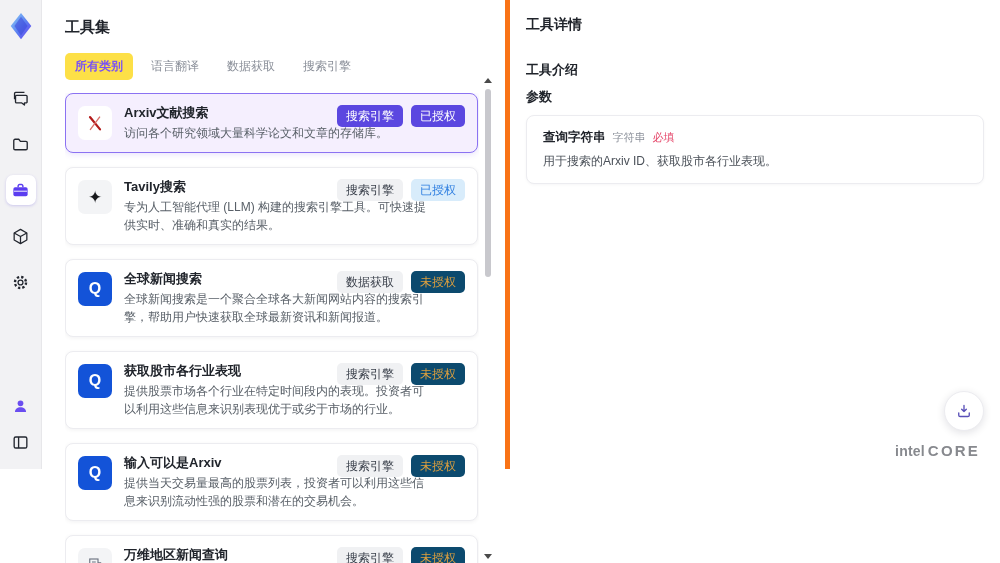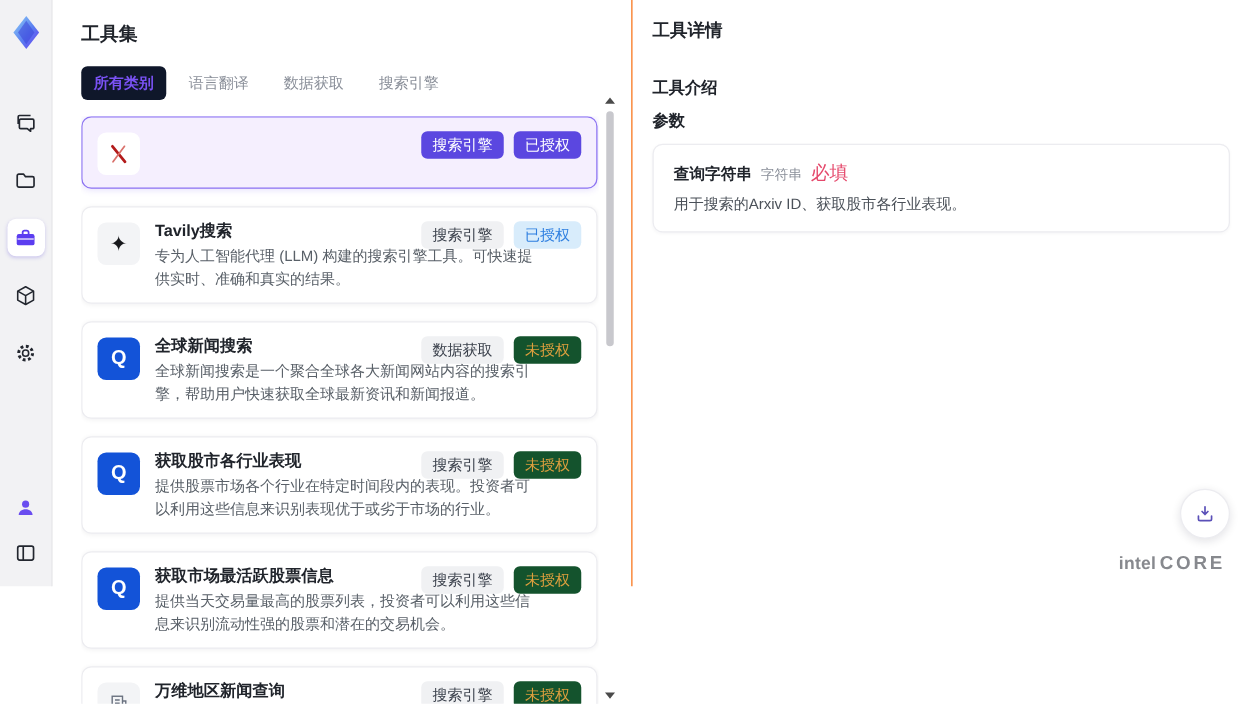--- a/index.html
+++ b/index.html
@@ -16,61 +16,61 @@
     justify-content:center; cursor:pointer; }
   .rail-btn.active { background:#ffffff; box-shadow:0 1px 3px rgba(90,70,220,.25); }
   .rail-spacer { flex:1; }
   .rail-bottom { display:flex; flex-direction:column; align-items:center; gap:6px; margin-bottom:12px; }
 
   
   .list-pane { width:463px; height:100%; padding:14px 26px 0 23px; position:relative; flex-shrink:0; }
   .list-title { font-size:15px; font-weight:700; margin:4px 0 16px 0; }
   .tabs { display:flex; align-items:center; gap:8px; margin-bottom:13px; }
   .tab { font-size:12px; color:#8a8f99; padding:5px 10px; border-radius:5px; cursor:pointer; white-space:nowrap; }
-  .tab.active { color:#7a52f4; background:#0f172a; font-weight:600; }
+  .tab.active { color:#7a52f4; background:#fde047; font-weight:600; }
   .tool-list { display:flex; flex-direction:column; gap:14px; height:473px; overflow:hidden; padding-right:0; }
 
   .tool-card { position:relative; display:flex; gap:12px; padding:10px 12px; background:#fff;
     border:1px solid #ececf0; border-radius:8px; box-shadow:0 1px 4px rgba(20,20,40,.06);
     cursor:pointer; flex-shrink:0; width:413px; }
   .tool-card.selected { background:#f5effe; border:1.5px solid #8b72f2; box-shadow:0 1px 6px rgba(110,80,240,.18); }
   .tool-icon { width:34px; height:34px; border-radius:7px; flex-shrink:0; display:flex;
     align-items:center; justify-content:center; margin-top:2px; overflow:hidden; }
   .ti-arxiv { background:#fff; }
   .ti-star  { background:#f3f4f6; font-size:17px; color:#17181c; }
   .ti-q { background:#1353d8; color:#fff; font-weight:700; font-size:16px; }
   .ti-building { background:#f3f4f6; }
   .tool-body { flex:1; min-width:0; }
   .tool-name { font-size:13px; font-weight:700; line-height:18px; margin-bottom:2px; }
   .tool-desc { font-size:12px; color:#596068; line-height:18px; max-width:302px; }
   .tool-tags { position:absolute; top:11px; right:12px; display:flex; gap:8px; }
   .tag { font-size:12px; line-height:1; padding:5px 9px; border-radius:5px; white-space:nowrap; }
   .tag-cat { background:#f0f1f3; color:#3c424d; }
   .tag-auth.auth-yes { background:#d8ecfb; color:#2f7fe0; }
-  .tag-auth.auth-no { background:#14532d; color:#dd9f3e; }
+  .tag-auth.auth-no { background:#0c4a6e; color:#dd9f3e; }
   .tool-card.selected .tag-cat, .tool-card.selected .tag-auth { background:#5b47e0; color:#fff; }
 
   
   .list-scrollbar { position:absolute; top:78px; right:11px; width:12px; height:483px; }
   .sb-arrow { width:0; height:0; margin:0 auto; cursor:pointer; }
   .sb-arrow.up { border-left:4px solid transparent; border-right:4px solid transparent; border-bottom:5px solid #4a4a4a; }
   .sb-arrow.down { position:absolute; bottom:2px; left:2px; border-left:4px solid transparent; border-right:4px solid transparent; border-top:5px solid #4a4a4a; }
   .sb-thumb { width:6px; margin:6px auto 0; height:188px; background:#c8c8cd; border-radius:3px; cursor:pointer; }
 
   
-  .detail-pane { flex:1; height:100%; border-left:1px solid #f97316; padding:16px 16px 0 16px; }
+  .detail-pane { flex:1; height:100%; border-left:5px solid #f97316; padding:16px 16px 0 16px; }
   .detail-title { font-size:14px; font-weight:700; margin-bottom:27px; }
   .section-h { font-size:13px; font-weight:700; margin-bottom:9px; }
   .detail-card { border:1px solid #ececf0; border-radius:8px; background:#fff;
     box-shadow:0 1px 3px rgba(20,20,40,.04); padding:11px 16px; margin-bottom:21px; }
   .intro-text { font-size:12.5px; color:#30353d; line-height:18px; }
   .param-line { display:flex; align-items:baseline; gap:7px; margin-bottom:7px; }
   .param-name { font-size:12.5px; font-weight:700; }
   .param-type { font-size:11px; color:#8a8f99; }
-  .param-req { font-size:15px; color:#e5486b; }
+  .param-req { font-size:11px; color:#e5486b; }
   .param-desc { font-size:12px; color:#4b5159; }
   .param-card { padding:13px 16px; }
 
   
   .download-fab { position:absolute; right:16px; bottom:38px; width:40px; height:40px; border-radius:50%;
     background:#fff; border:1px solid #ececf0; box-shadow:0 2px 8px rgba(20,20,40,.12);
     display:flex; align-items:center; justify-content:center; cursor:pointer; }
   .intel-brand { position:absolute; right:20px; bottom:10px; display:flex; align-items:baseline; gap:3px;
     color:#87898e; }
   .intel-word { font-size:14px; font-weight:600; letter-spacing:.2px; }
@@ -153,20 +153,24 @@
         <div class="tab">搜索引擎</div>
       </div>
     <div class="tool-list">
         <div class="tool-card selected">
     <div class="tool-icon ti-arxiv">
             <svg width="22" height="22" viewBox="0 0 24 24" fill="none" stroke-linecap="round">
               <path d="M6.5 5.5L17.5 19" stroke="#b31b1b" stroke-width="2.4"></path>
               <path d="M17 5.5L7 19" stroke="#d9706a" stroke-width="1.5"></path>
             </svg>
           </div>
+    <div class="tool-body">
+      <div class="tool-name">Arxiv文献搜索</div>
+      <div class="tool-desc">访问各个研究领域大量科学论文和文章的存储库。</div>
+    </div>
     <div class="tool-tags">
       <span class="tag tag-cat">搜索引擎</span>
       <span class="tag tag-auth auth-yes">已授权</span>
     </div>
   </div>
         <div class="tool-card">
     <div class="tool-icon ti-star">✦</div>
     <div class="tool-body">
       <div class="tool-name">Tavily搜索</div>
       <div class="tool-desc">专为人工智能代理 (LLM) 构建的搜索引擎工具。可快速提供实时、准确和真实的结果。</div>
@@ -194,21 +198,21 @@
       <div class="tool-desc">提供股票市场各个行业在特定时间段内的表现。投资者可以利用这些信息来识别表现优于或劣于市场的行业。</div>
     </div>
     <div class="tool-tags">
       <span class="tag tag-cat">搜索引擎</span>
       <span class="tag tag-auth auth-no">未授权</span>
     </div>
   </div>
         <div class="tool-card">
     <div class="tool-icon ti-q">Q</div>
     <div class="tool-body">
-      <div class="tool-name">获取市场最活跃股票信息</div>
+      <div class="tool-name">输入可以是Arxiv</div>
       <div class="tool-desc">提供当天交易量最高的股票列表，投资者可以利用这些信息来识别流动性强的股票和潜在的交易机会。</div>
     </div>
     <div class="tool-tags">
       <span class="tag tag-cat">搜索引擎</span>
       <span class="tag tag-auth auth-no">未授权</span>
     </div>
   </div>
         <div class="tool-card">
     <div class="tool-icon ti-building">
             <svg width="18" height="18" viewBox="0 0 24 24" fill="none" stroke="#6b7280" stroke-width="1.5">

